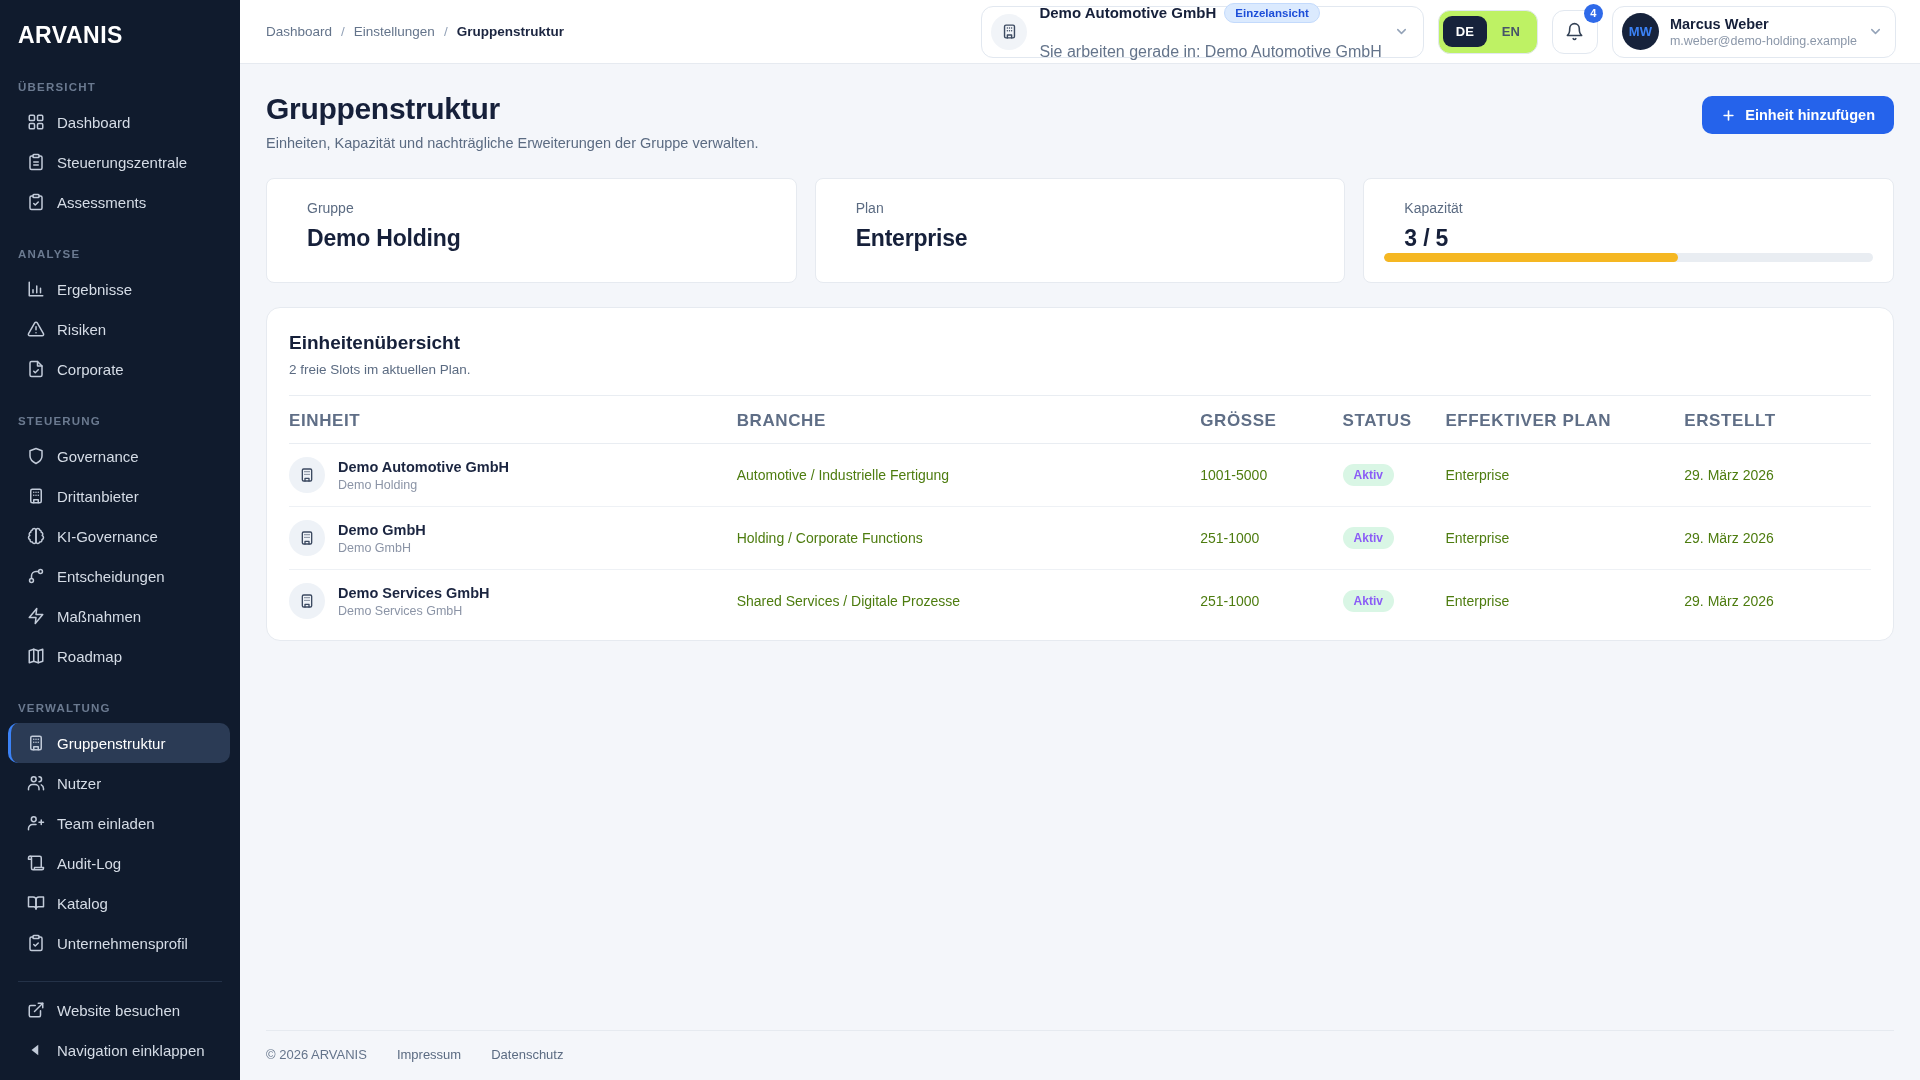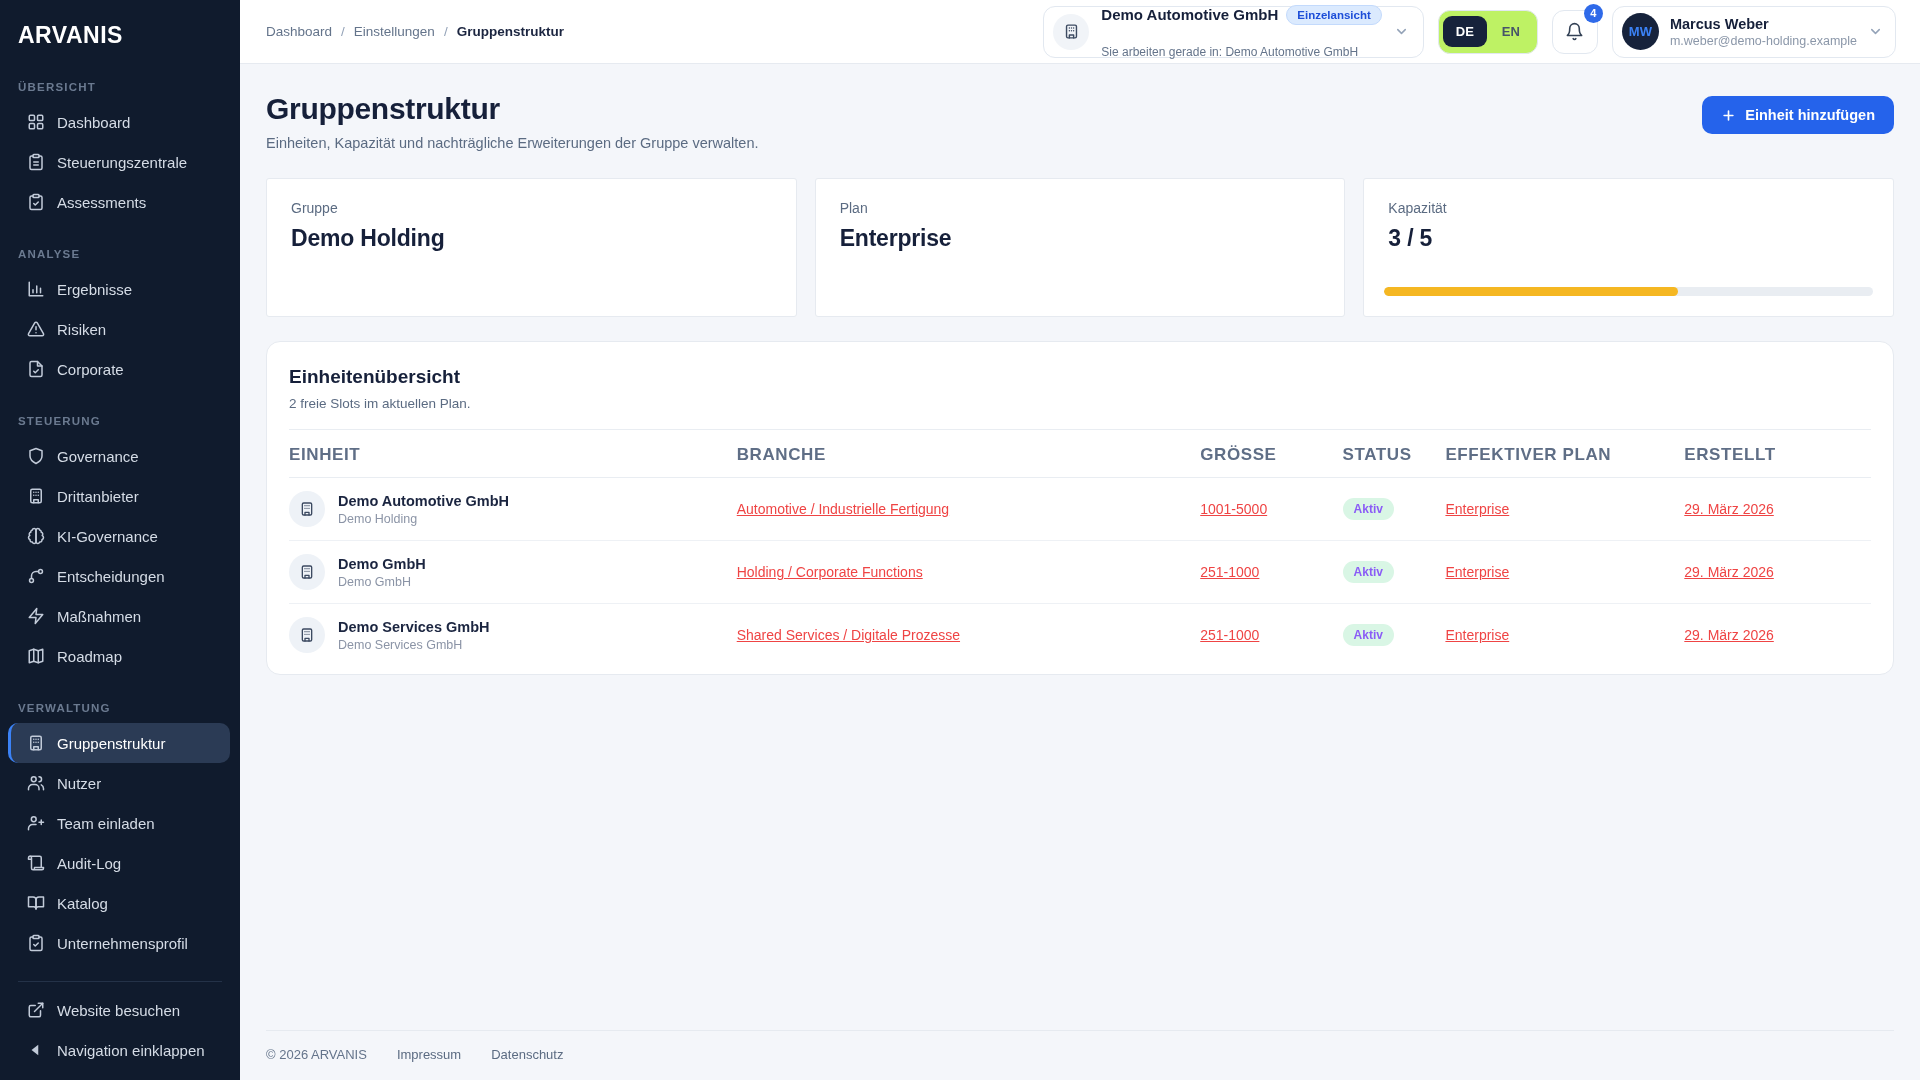--- a/index.html
+++ b/index.html
@@ -71,21 +71,21 @@
     background: #f1f4f8; color: #3c4a61;
     display: flex; align-items: center; justify-content: center;
   }
   .org-icon-circle svg { width: 17px; height: 17px; }
   .org-line1 { display: flex; align-items: center; gap: 8px; }
   .org-name { font-size: 15px; font-weight: 700; color: #16203a; }
   .org-badge {
     background: #dbeafe; border: 1px solid #c3dafc; color: #1d4ed8;
     font-size: 11.5px; font-weight: 600; border-radius: 999px; padding: 3px 10px;
   }
-  .org-sub { font-size: 12px; color: #64748b; margin-top: 20px; }
+  .org-sub { font-size: 16px; color: #64748b; margin-top: 20px; }
   .chev { color: #94a3b8; display: inline-flex; }
   .chev svg { width: 15px; height: 15px; }
 
   .lang-toggle {
     display: flex; align-items: center; gap: 2px;
     border: 1px solid #e2e8f0; border-radius: 12px; background: #bef264;
     padding: 4px; height: 44px;
   }
   .lang-btn {
     border: none; background: transparent; cursor: pointer;
@@ -129,22 +129,22 @@
   .add-btn {
     margin-left: auto; display: flex; align-items: center; gap: 9px;
     background: #2563eb; color: #fff; border: none; border-radius: 10px;
     font-family: Liberation Sans, sans-serif; font-size: 14.5px; font-weight: 700;
     padding: 11px 19px; cursor: pointer; margin-top: 4px;
   }
   .add-btn svg { width: 15px; height: 15px; }
 
   .stat-cards { display: flex; gap: 18px; margin-top: 27px; }
   .stat-card {
-    flex: 1; background: #fff; border: 1px solid #e6eaf0; border-radius: 3px;
-    padding: 21px 24px; height: 139px; position: relative;
+    flex: 1; background: #fff; border: 1px solid #e6eaf0; border-radius: 8px;
+    padding: 21px 40px; height: 105px; position: relative;
   }
   .stat-label { font-size: 14px; color: #5b6b82; }
   .stat-value { font-size: 23px; font-weight: 700; color: #16203a; margin-top: 9px; letter-spacing: -0.2px; }
   .progress-track {
     position: absolute; left: 20px; right: 20px; bottom: 20px;
     height: 9px; border-radius: 999px; background: #e9edf2; overflow: hidden;
   }
   .progress-fill { height: 100%; border-radius: 999px; background: #f5b722; }
 
   .table-card {
@@ -160,21 +160,21 @@
   .trow:last-child { border-bottom: none; }
   .cell-entity { display: flex; align-items: center; gap: 13px; }
   .row-icon-circle {
     width: 36px; height: 36px; min-width: 36px; border-radius: 50%;
     background: #eef2f7; color: #3c4a61;
     display: flex; align-items: center; justify-content: center;
   }
   .row-icon-circle svg { width: 16px; height: 16px; }
   .cell-name { font-size: 14.5px; font-weight: 700; color: #1b2540; }
   .cell-sub { font-size: 12.5px; color: #8b94a6; margin-top: 3px; }
-  .cell { font-size: 14px; color: #ef4444; text-decoration: underline; }
+  .cell { font-size: 14px; color: #4d7c0f; }
   .status-pill {
     display: inline-block;
     background: #d9f6e5; border: 1px solid #aeе9c7; border-color: #aee9c7;
     color: #8b5cf6; font-size: 12px; font-weight: 600;
     border-radius: 999px; padding: 4px 11px;
   }
 
   .page-footer {
     margin-top: auto;
     border-top: 1px solid #e6eaf0;

